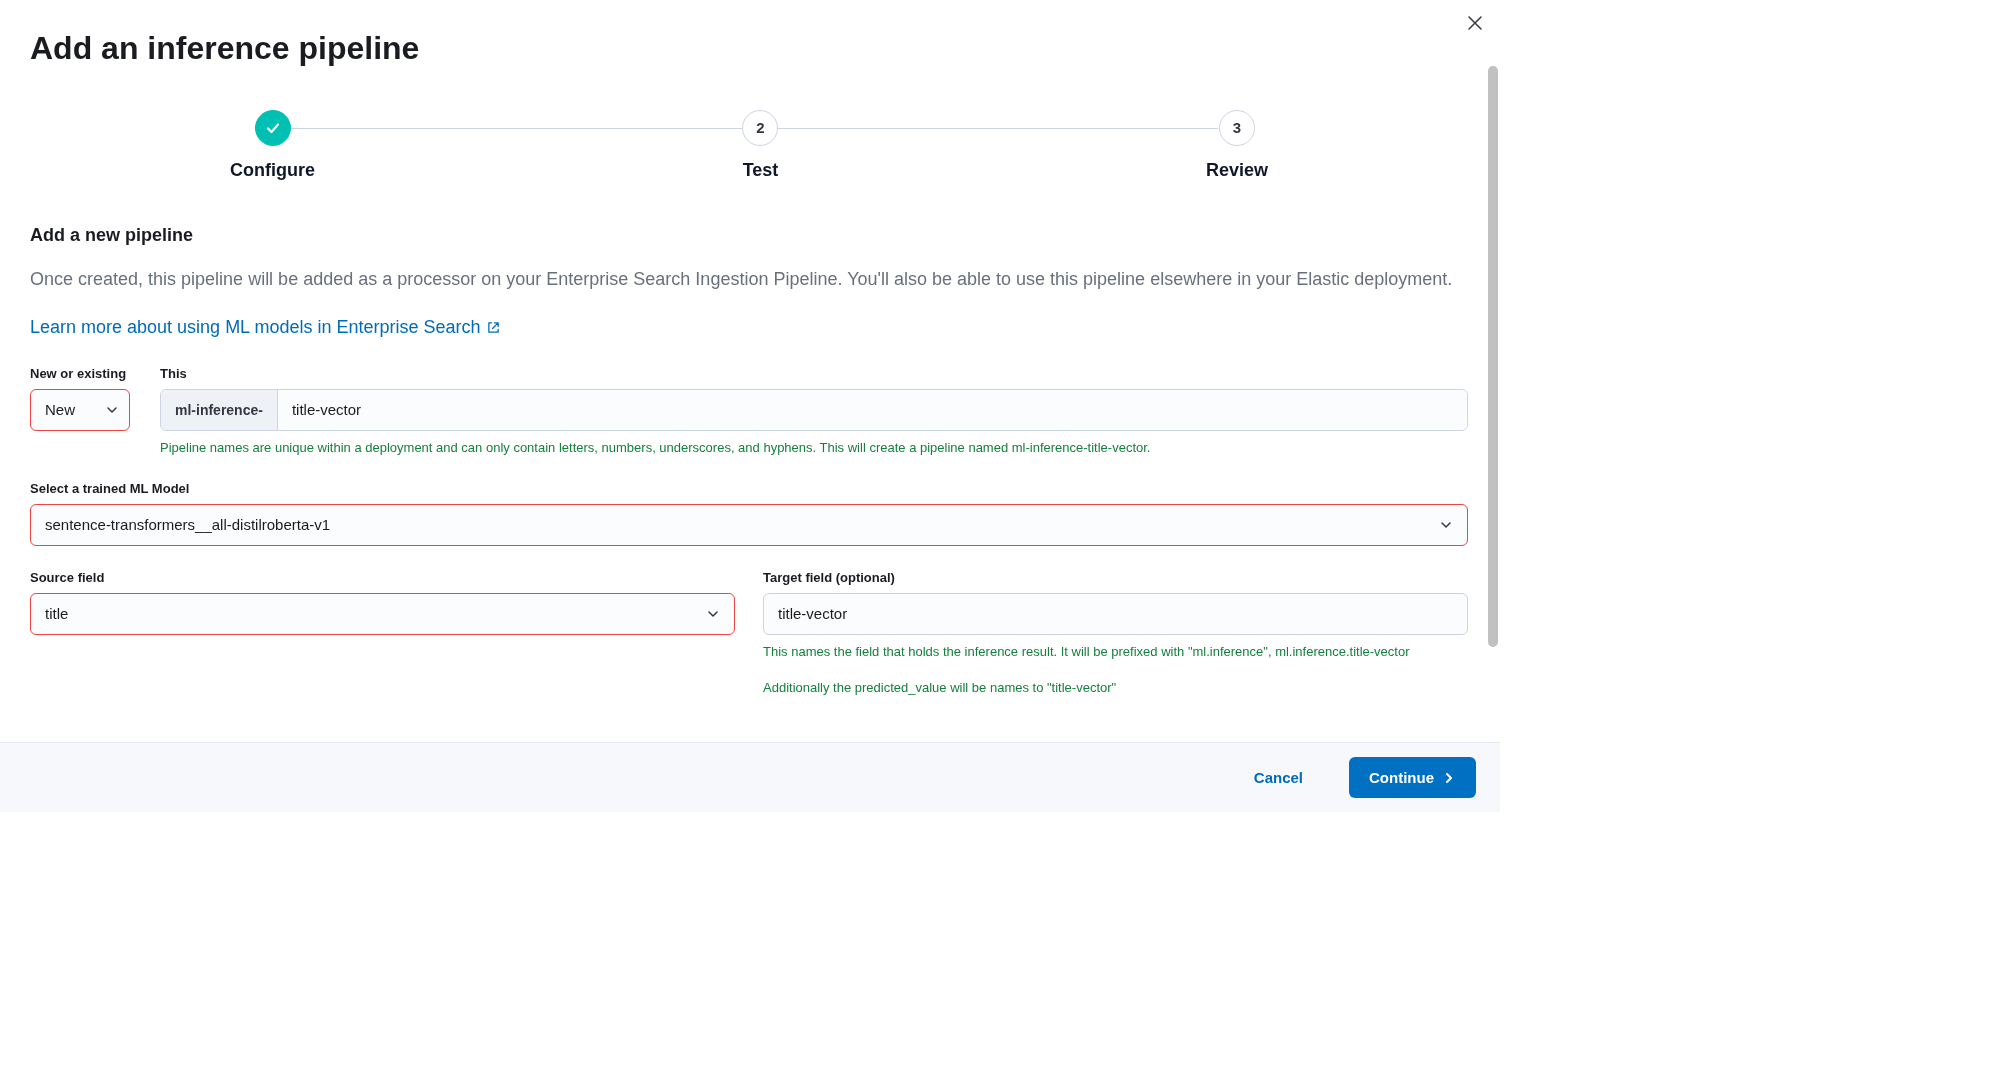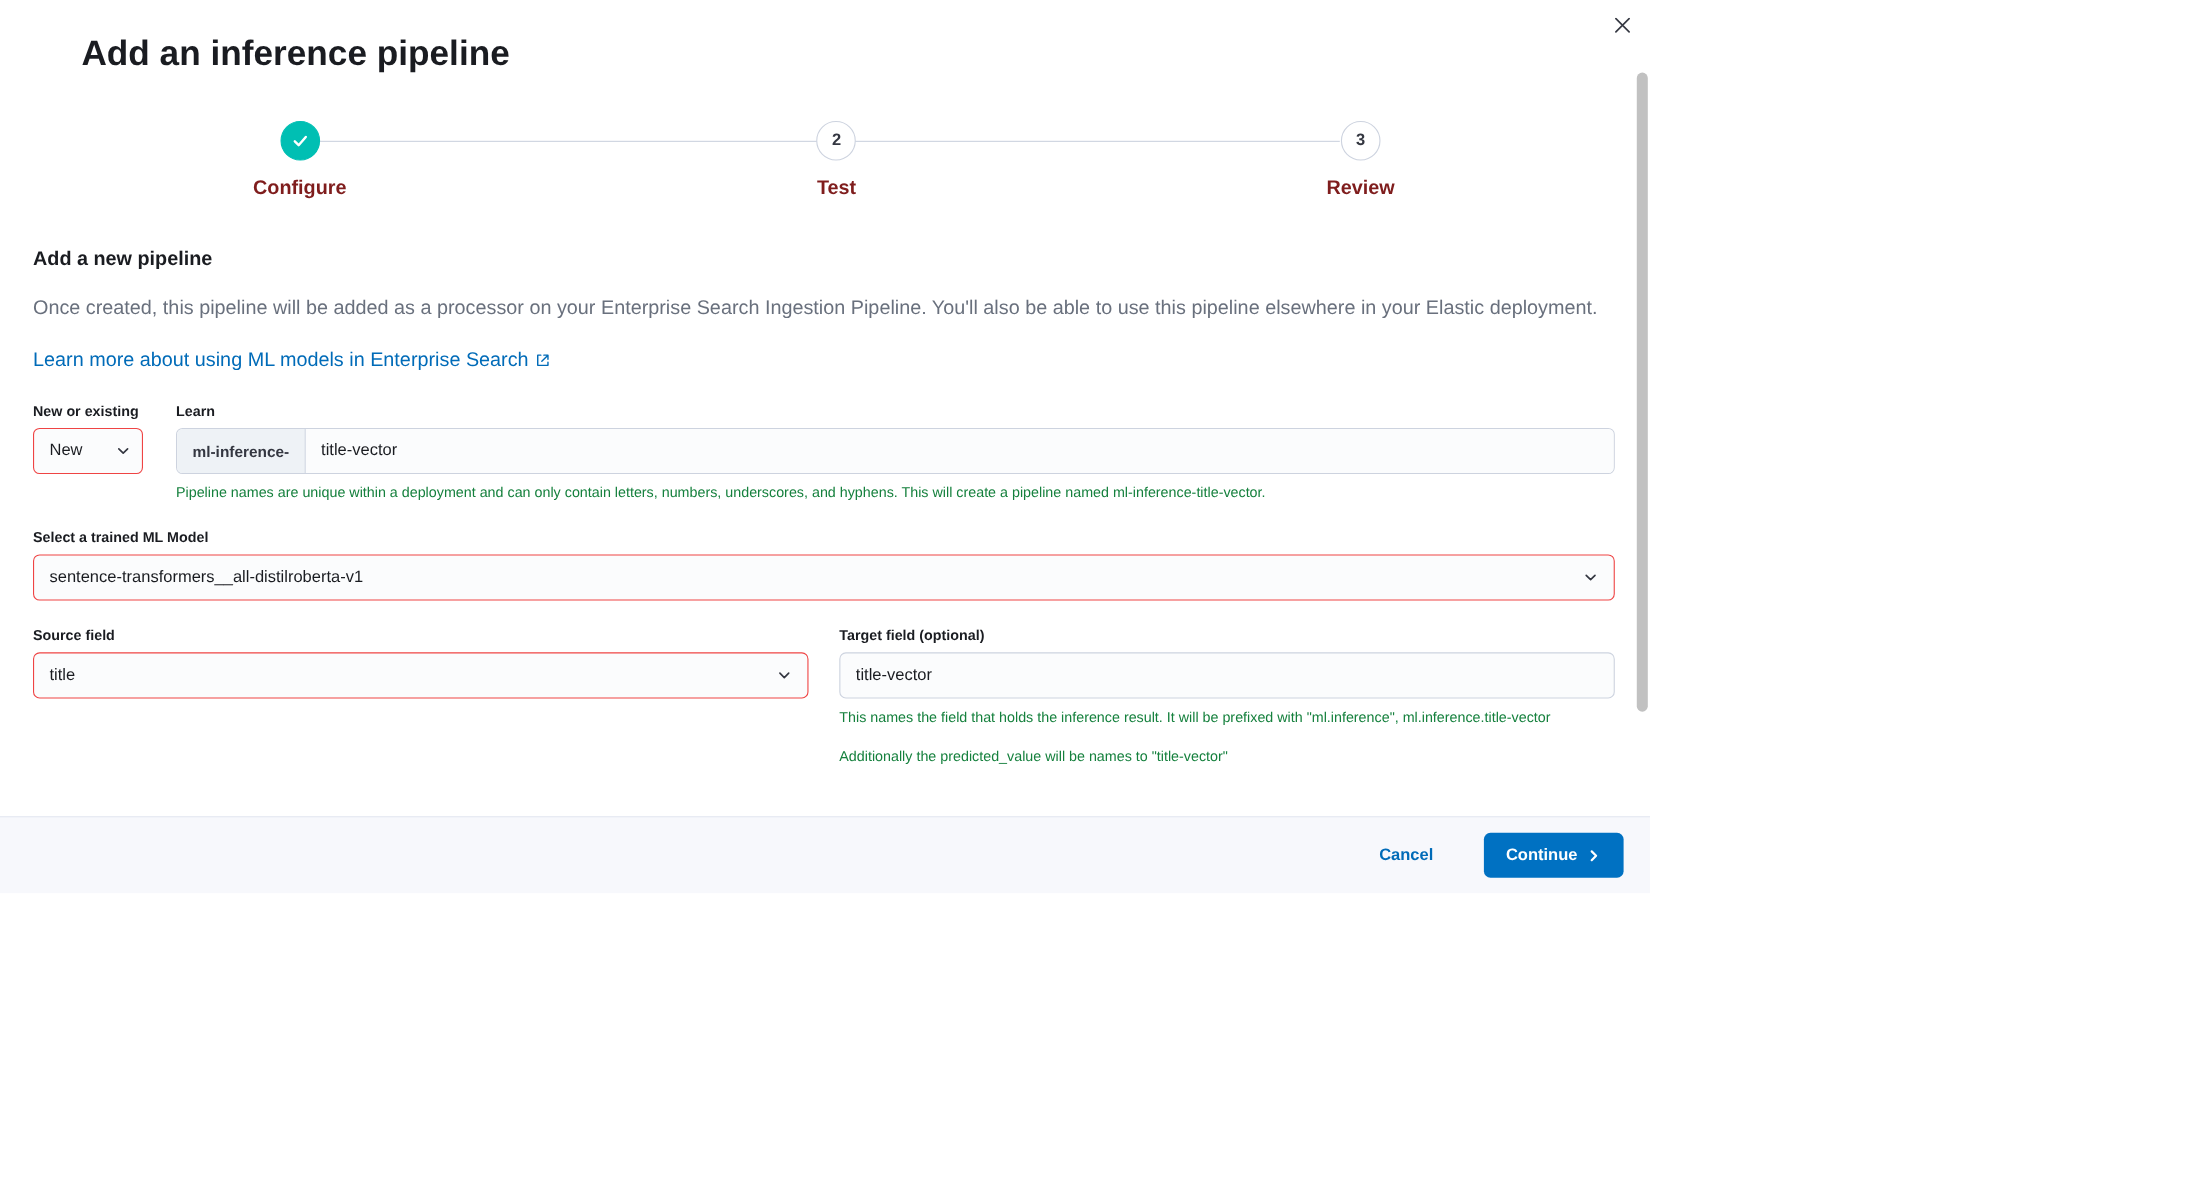--- a/index.html
+++ b/index.html
@@ -31,21 +31,20 @@
       cursor: pointer;
       font-size: 20px;
       color: #343741;
       padding: 4px;
     }
     .title {
       font-size: 32px;
       font-weight: 700;
       line-height: 1.3;
       margin-bottom: 40px;
-      margin-left: 44px;
     }
     .steps {
       display: flex;
       align-items: flex-start;
       justify-content: space-between;
       position: relative;
       margin: 0 200px 44px 200px;
     }
     .step {
       display: flex;
@@ -70,21 +69,21 @@
       margin-bottom: 14px;
     }
     .step-circle.active {
       background: #00bfb3;
       border-color: #00bfb3;
       color: #fff;
     }
     .step-label {
       font-size: 18px;
       font-weight: 700;
-      color: #7f1d1d;
+      color: #0f172a;
     }
     .step-line {
       position: absolute;
       top: 18px;
       left: 50px;
       right: 50px;
       height: 1.5px;
       background: #cdd3df;
       z-index: 1;
     }
@@ -345,21 +344,21 @@
         </select>
         <span class="select-chevron">
           <svg width="12" height="12" viewBox="0 0 12 12">
               <path d="M2 4 L6 8 L10 4" stroke="#343741" stroke-width="1.5" fill="none" stroke-linecap="round" stroke-linejoin="round"></path>
             </svg>
         </span>
       </div>
     </div>
 
     <div class="form-group name-col">
-      <label class="label">Learn</label>
+      <label class="label">This</label>
       <div class="input-group">
         <span class="input-prefix">ml-inference-</span>
         <input type="text" class="text-input" value="title-vector" style="">
       </div>
       <p class="help-text">Pipeline names are unique within a deployment and can only contain letters, numbers, underscores, and hyphens. This will create a pipeline named ml-inference-title-vector.</p>
     </div>
   </div>
 
   <div class="full-section">
     <div class="form-group">

